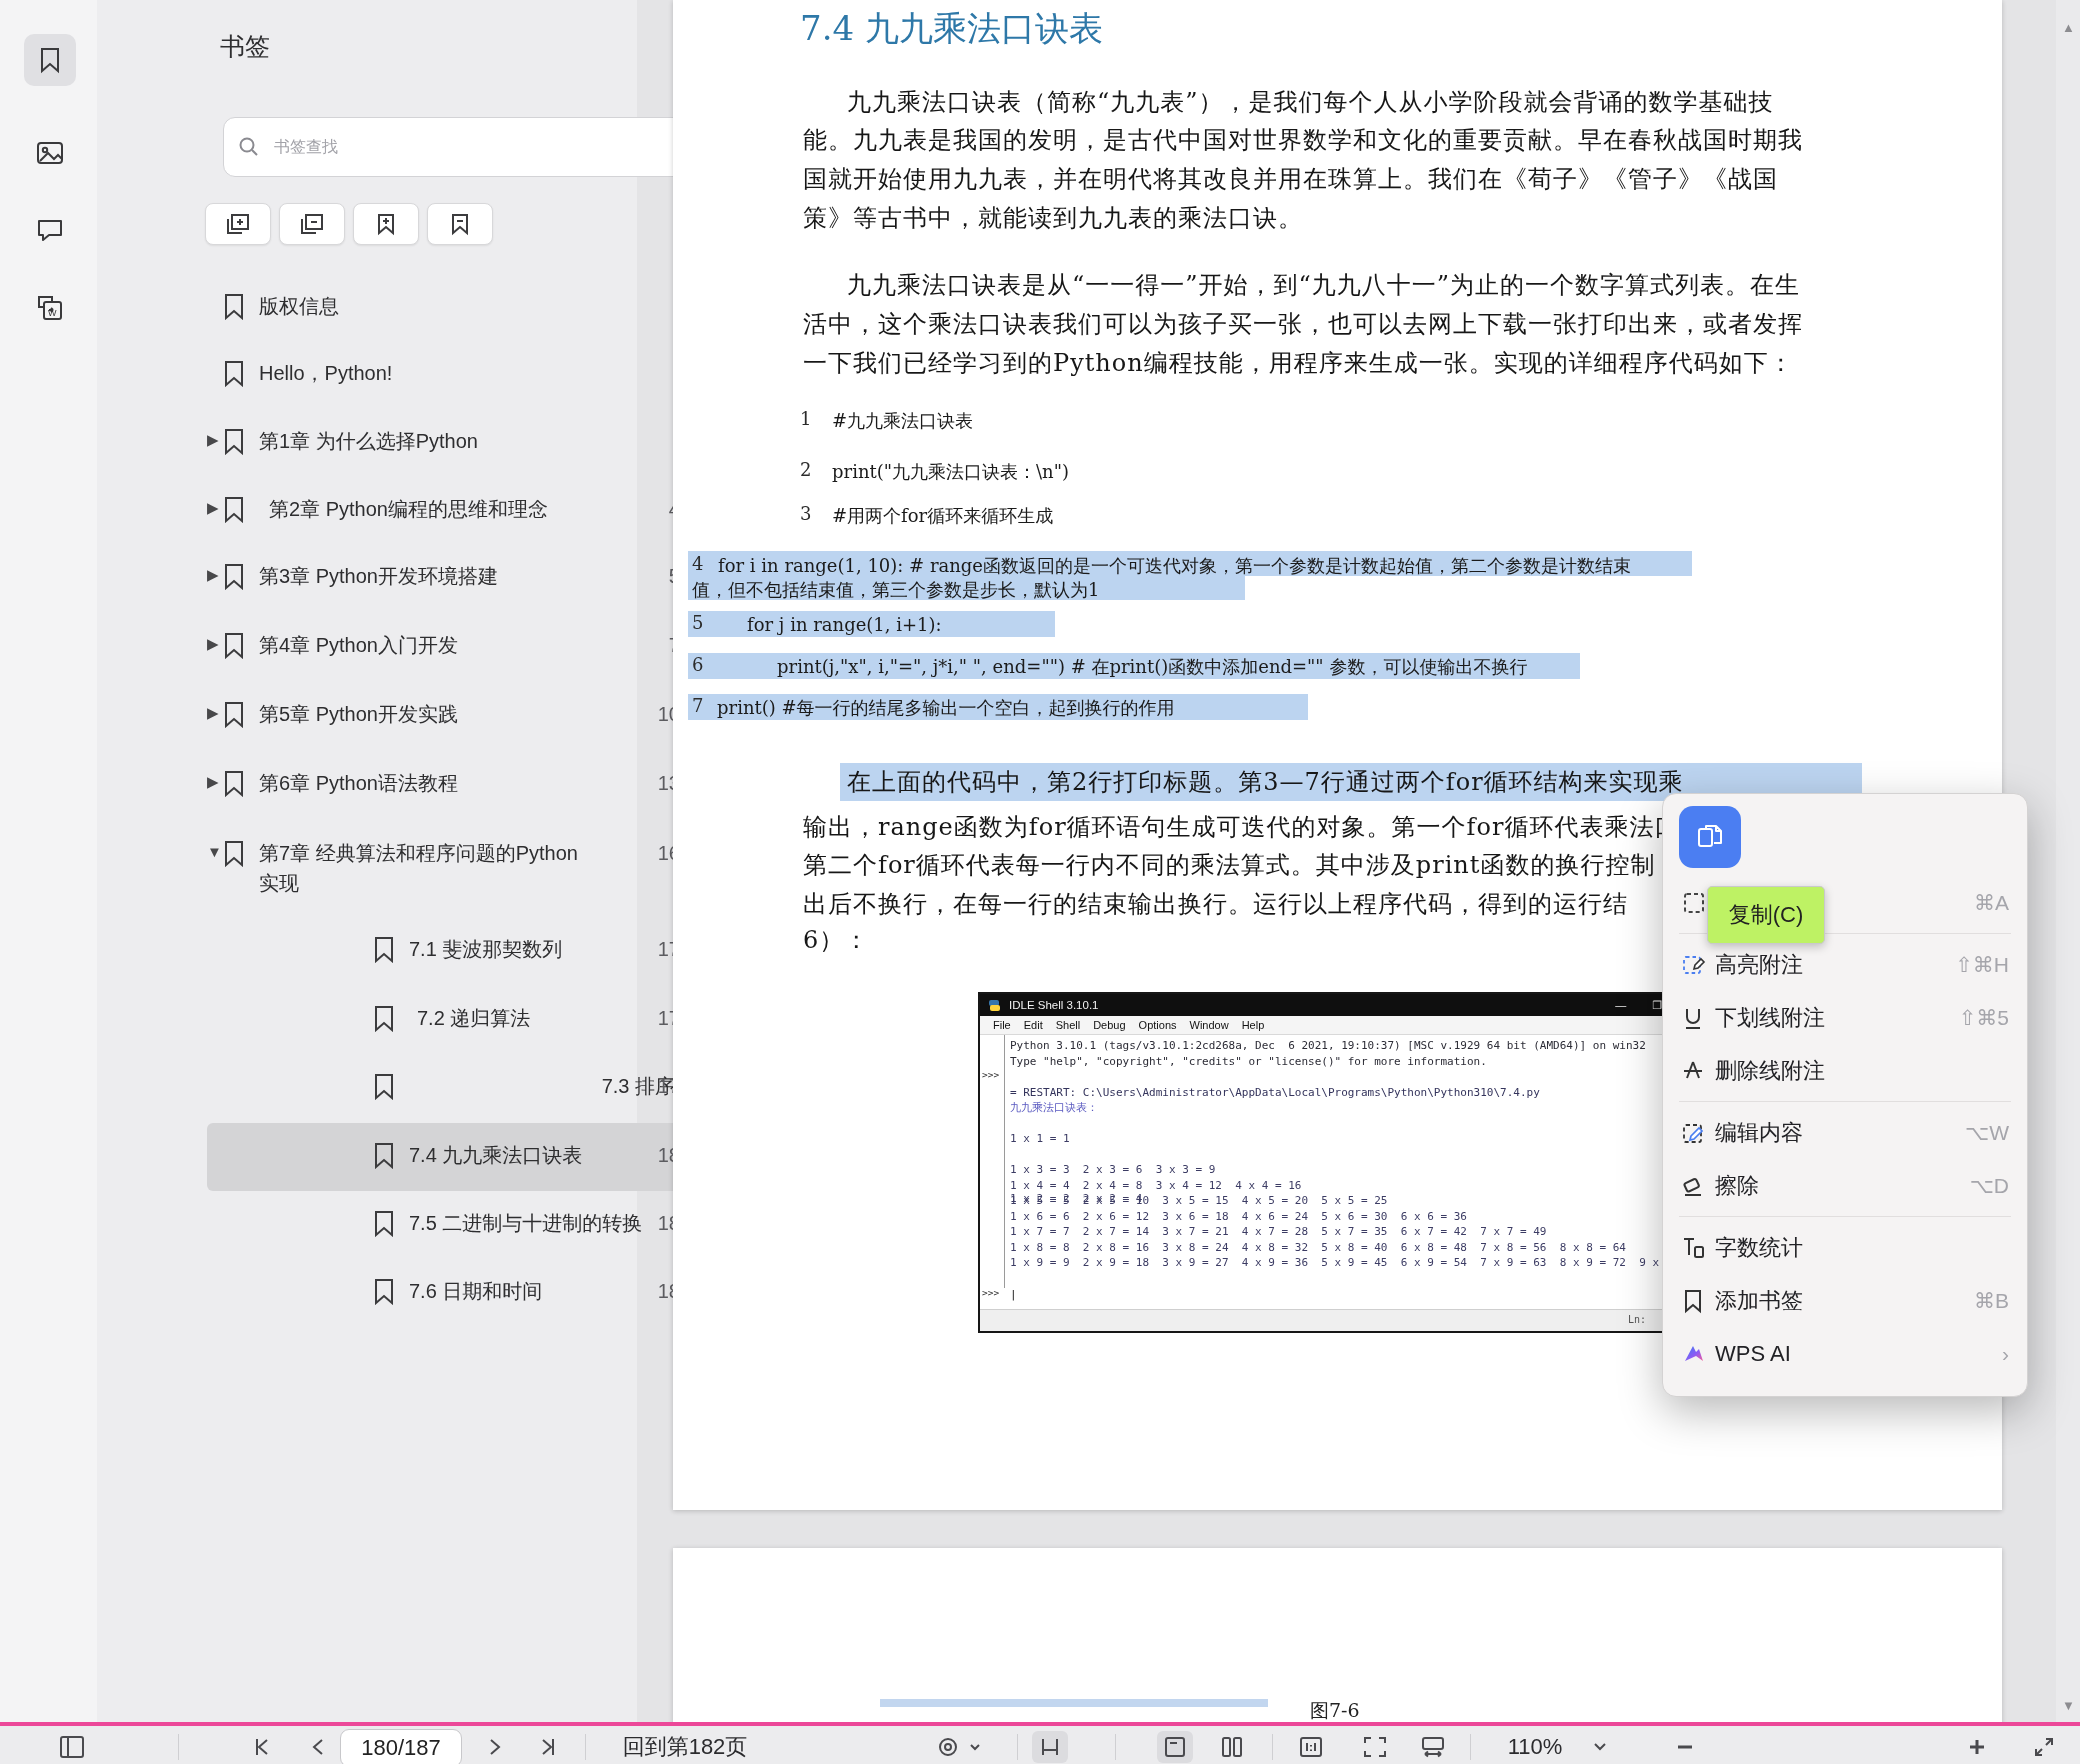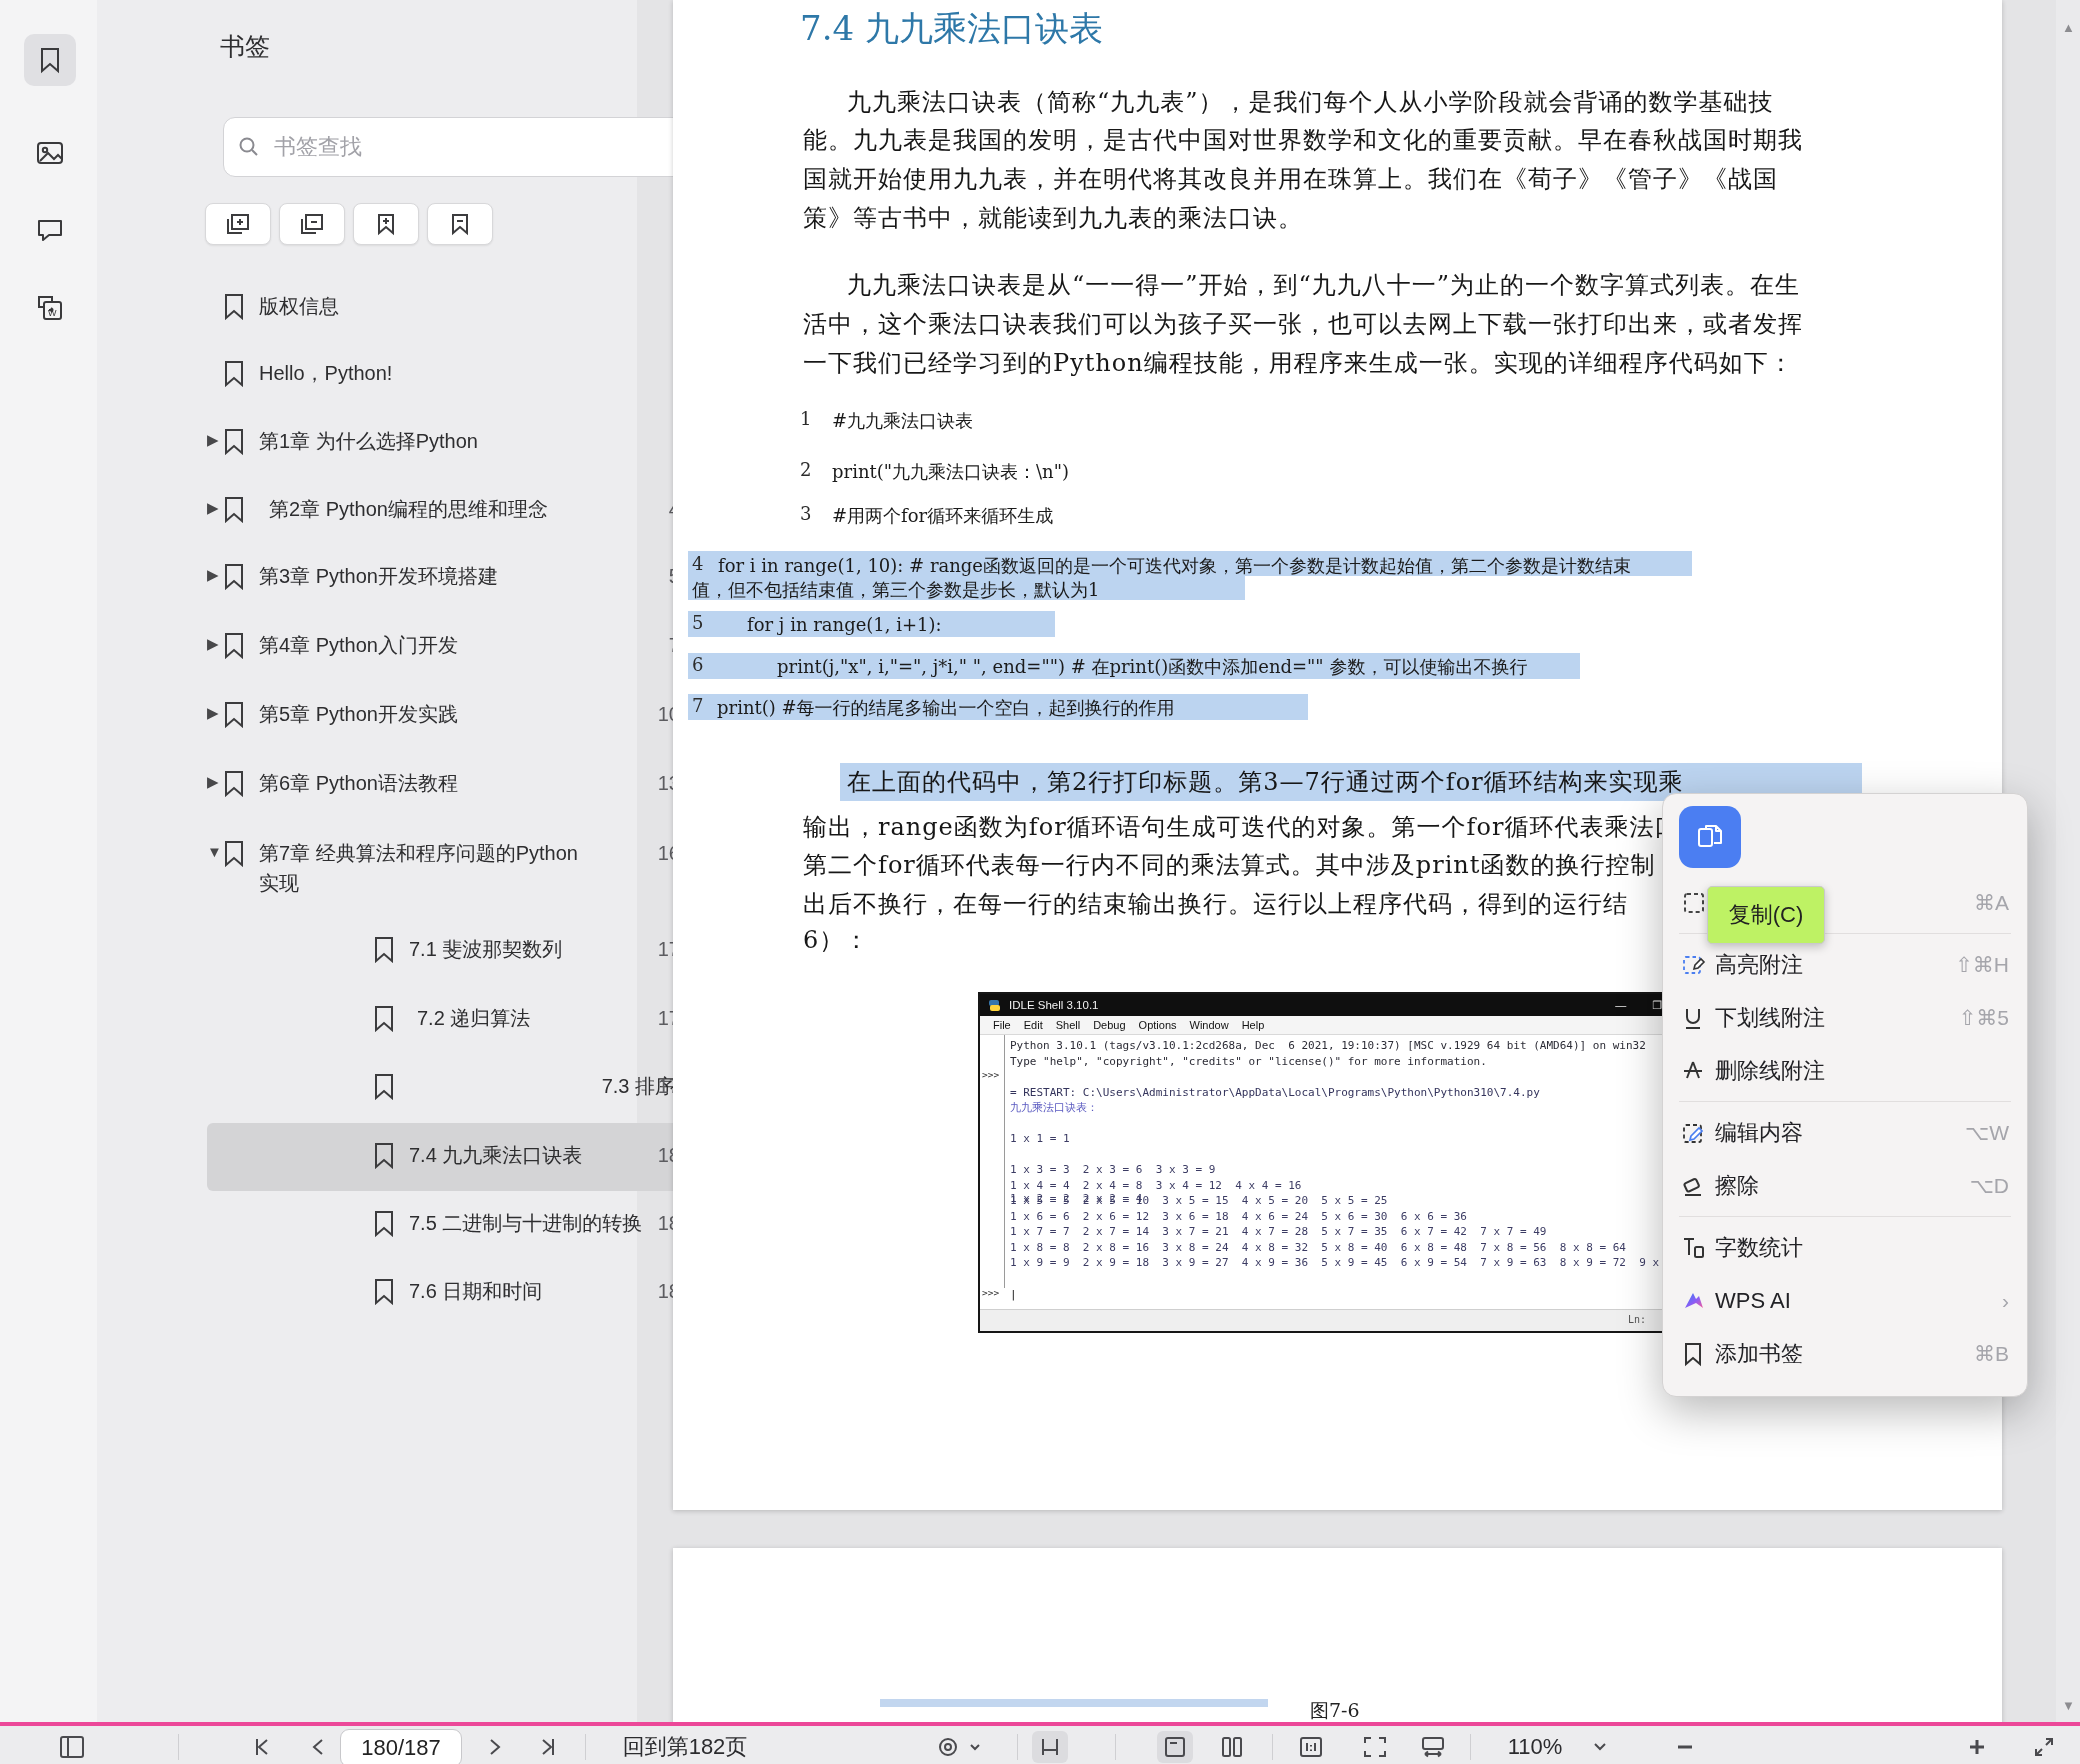--- a/index.html
+++ b/index.html
@@ -13,21 +13,21 @@
   .rail-btn.active{background:#e0e0e3;}
   .rail-btn svg{stroke:#3a3a3c;fill:none;stroke-width:2;}
   
   #sidebar{left:97px;top:0;width:540px;height:1722px;background:#ededef;}
   #sb-title{left:123px;top:30px;font-size:25px;color:#2f2f31;}
   #sb-close{left:575px;top:32px;font-size:24px;color:#5f5f63;cursor:default;}
   #sb-search{left:126px;top:117px;width:477px;height:60px;background:#fff;
              border:1px solid #d3d3d6;border-radius:12px;box-sizing:border-box;
              display:flex;align-items:center;padding:0 14px;}
   #sb-search svg{flex:0 0 auto;margin-right:12px;}
-  #sb-search input{border:none;outline:none;font-size:22px;color:#333;width:100%;
+  #sb-search input{border:none;outline:none;font-size:16px;color:#333;width:100%;
                    font-family:Liberation Sans, sans-serif;background:transparent;}
   #sb-search input::placeholder{color:#a2a2a8;}
   .sb-tool{position:absolute;top:203px;width:64px;height:40px;background:#fff;
            border:1px solid #d8d8da;border-radius:8px;box-shadow:0 1px 2px rgba(0,0,0,.08);
            display:flex;align-items:center;justify-content:center;}
   .sb-tool svg{stroke:#3c3c3e;fill:none;stroke-width:2;}
   .bm-row{position:absolute;left:110px;width:508px;display:flex;align-items:flex-start;border-radius:6px;}
   .bm-row.selected{background:#d4d4d6;}
   .bm-arrow{width:14px;font-size:15px;color:#48484a;flex:0 0 auto;margin-top:22px;}
   .bm-flag{flex:0 0 auto;margin-top:18px;}
@@ -453,42 +453,42 @@
               <path d="M3 4 h10 M8 4 v16" stroke="#333" fill="none" stroke-width="2"></path>
               <rect x="14" y="12" width="8" height="10" rx="1.5" stroke="#333" fill="none" stroke-width="2"></rect>
             </svg>
           </span>
           <span class="ctx-label">字数统计</span>
           <span class="ctx-short"></span>
         </div>
         <div class="ctx-row">
           <span class="ctx-ico">
             <svg width="26" height="26" viewBox="0 0 26 26">
+              <path d="M5 3 h14 v20 l-7 -6 l-7 6 z" stroke="#333" fill="none" stroke-width="2"></path>
+            </svg>
+          </span>
+          <span class="ctx-label">添加书签</span>
+          <span class="ctx-short">⌘B</span>
+        </div>
+        <div class="ctx-row">
+          <span class="ctx-ico">
+            <svg width="26" height="26" viewBox="0 0 26 26">
               <defs>
                 <linearGradient id="g1" x1="0" y1="0" x2="1" y2="1">
                   <stop offset="0" stop-color="#3a7bf0"></stop>
                   <stop offset=".55" stop-color="#8a5cf5"></stop>
                   <stop offset="1" stop-color="#f55c9a"></stop>
                 </linearGradient>
               </defs>
               <path d="M4 20 L12 5 L15 11 L18 8 L22 20 L15 15 Z" fill="url(#g1)"></path>
             </svg>
           </span>
           <span class="ctx-label">WPS AI</span>
           <span class="ctx-short">›</span>
         </div>
-        <div class="ctx-row">
-          <span class="ctx-ico">
-            <svg width="26" height="26" viewBox="0 0 26 26">
-              <path d="M5 3 h14 v20 l-7 -6 l-7 6 z" stroke="#333" fill="none" stroke-width="2"></path>
-            </svg>
-          </span>
-          <span class="ctx-label">添加书签</span>
-          <span class="ctx-short">⌘B</span>
-        </div>
       </div>
   </div>
   <div id="tooltip" class="abs">复制(C)</div>
 
   <div id="toolbar" class="abs">
     <div class="tb" style="left:52px;width:40px;">
       <svg width="26" height="24" viewBox="0 0 26 24">
         <rect x="2" y="2" width="22" height="20" rx="2"></rect>
           <path d="M9 2 v20"></path>
         </svg>

